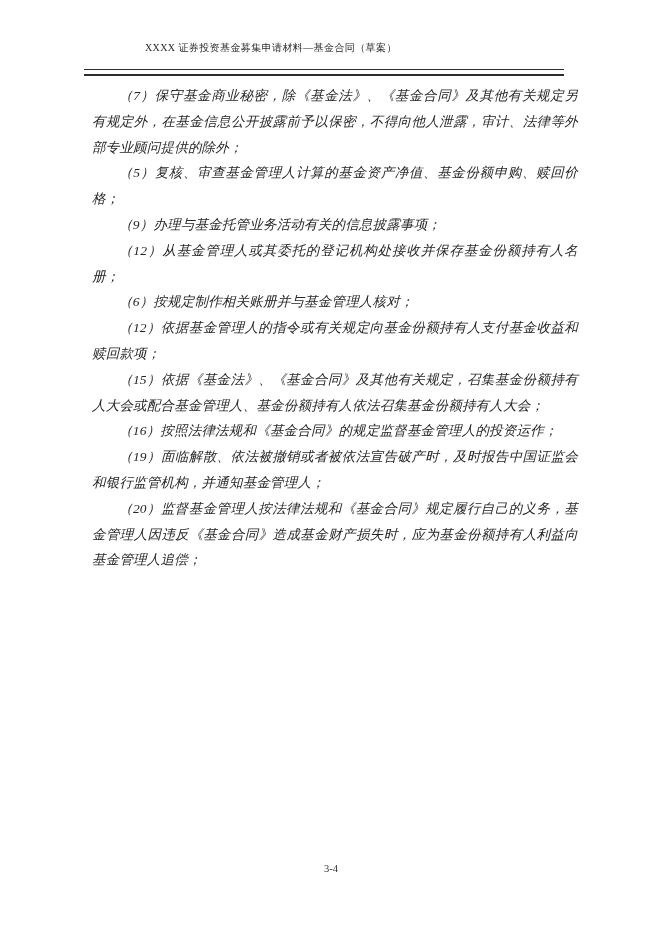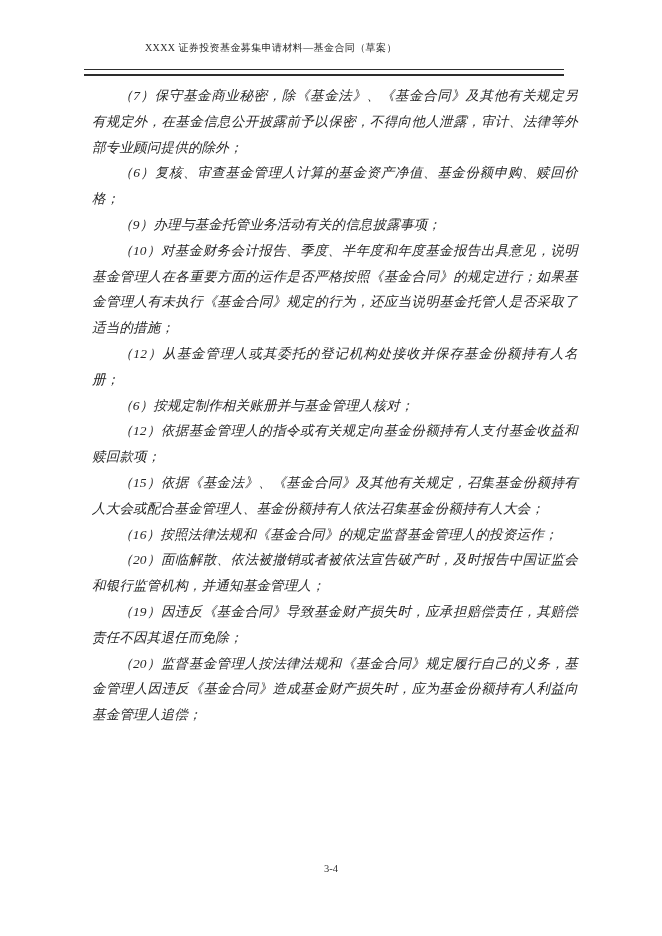--- a/index.html
+++ b/index.html
@@ -69,30 +69,28 @@
 <div class="page">
 
   <div class="header">
     <span>XXXX 证券投资基金募集申请材料—基金合同（草案）</span>
   </div>
 
   <div class="header-rule"></div>
 
   <div class="doc-body">
     <p class="para">（7）保守基金商业秘密，除《基金法》、《基金合同》及其他有关规定另有规定外，在基金信息公开披露前予以保密，不得向他人泄露，审计、法律等外部专业顾问提供的除外；</p>
-    <p class="para">（6）复核、审查基金管理人计算的基金资产净值、基金份额申购、赎回价格；</p>
+    <p class="para">（5）复核、审查基金管理人计算的基金资产净值、基金份额申购、赎回价格；</p>
     <p class="para">（9）办理与基金托管业务活动有关的信息披露事项；</p>
-    <p class="para">（10）对基金财务会计报告、季度、半年度和年度基金报告出具意见，说明基金管理人在各重要方面的运作是否严格按照《基金合同》的规定进行；如果基金管理人有未执行《基金合同》规定的行为，还应当说明基金托管人是否采取了适当的措施；</p>
     <p class="para">（12）从基金管理人或其委托的登记机构处接收并保存基金份额持有人名册；</p>
     <p class="para">（6）按规定制作相关账册并与基金管理人核对；</p>
     <p class="para">（12）依据基金管理人的指令或有关规定向基金份额持有人支付基金收益和赎回款项；</p>
     <p class="para">（15）依据《基金法》、《基金合同》及其他有关规定，召集基金份额持有人大会或配合基金管理人、基金份额持有人依法召集基金份额持有人大会；</p>
     <p class="para">（16）按照法律法规和《基金合同》的规定监督基金管理人的投资运作；</p>
-    <p class="para">（20）面临解散、依法被撤销或者被依法宣告破产时，及时报告中国证监会和银行监管机构，并通知基金管理人；</p>
-    <p class="para">（19）因违反《基金合同》导致基金财产损失时，应承担赔偿责任，其赔偿责任不因其退任而免除；</p>
+    <p class="para">（19）面临解散、依法被撤销或者被依法宣告破产时，及时报告中国证监会和银行监管机构，并通知基金管理人；</p>
     <p class="para">（20）监督基金管理人按法律法规和《基金合同》规定履行自己的义务，基金管理人因违反《基金合同》造成基金财产损失时，应为基金份额持有人利益向基金管理人追偿；</p>
   </div>
 
   <div class="footer">
     <span>3-4</span>
   </div>
 
 </div>
 
 </body></html>

